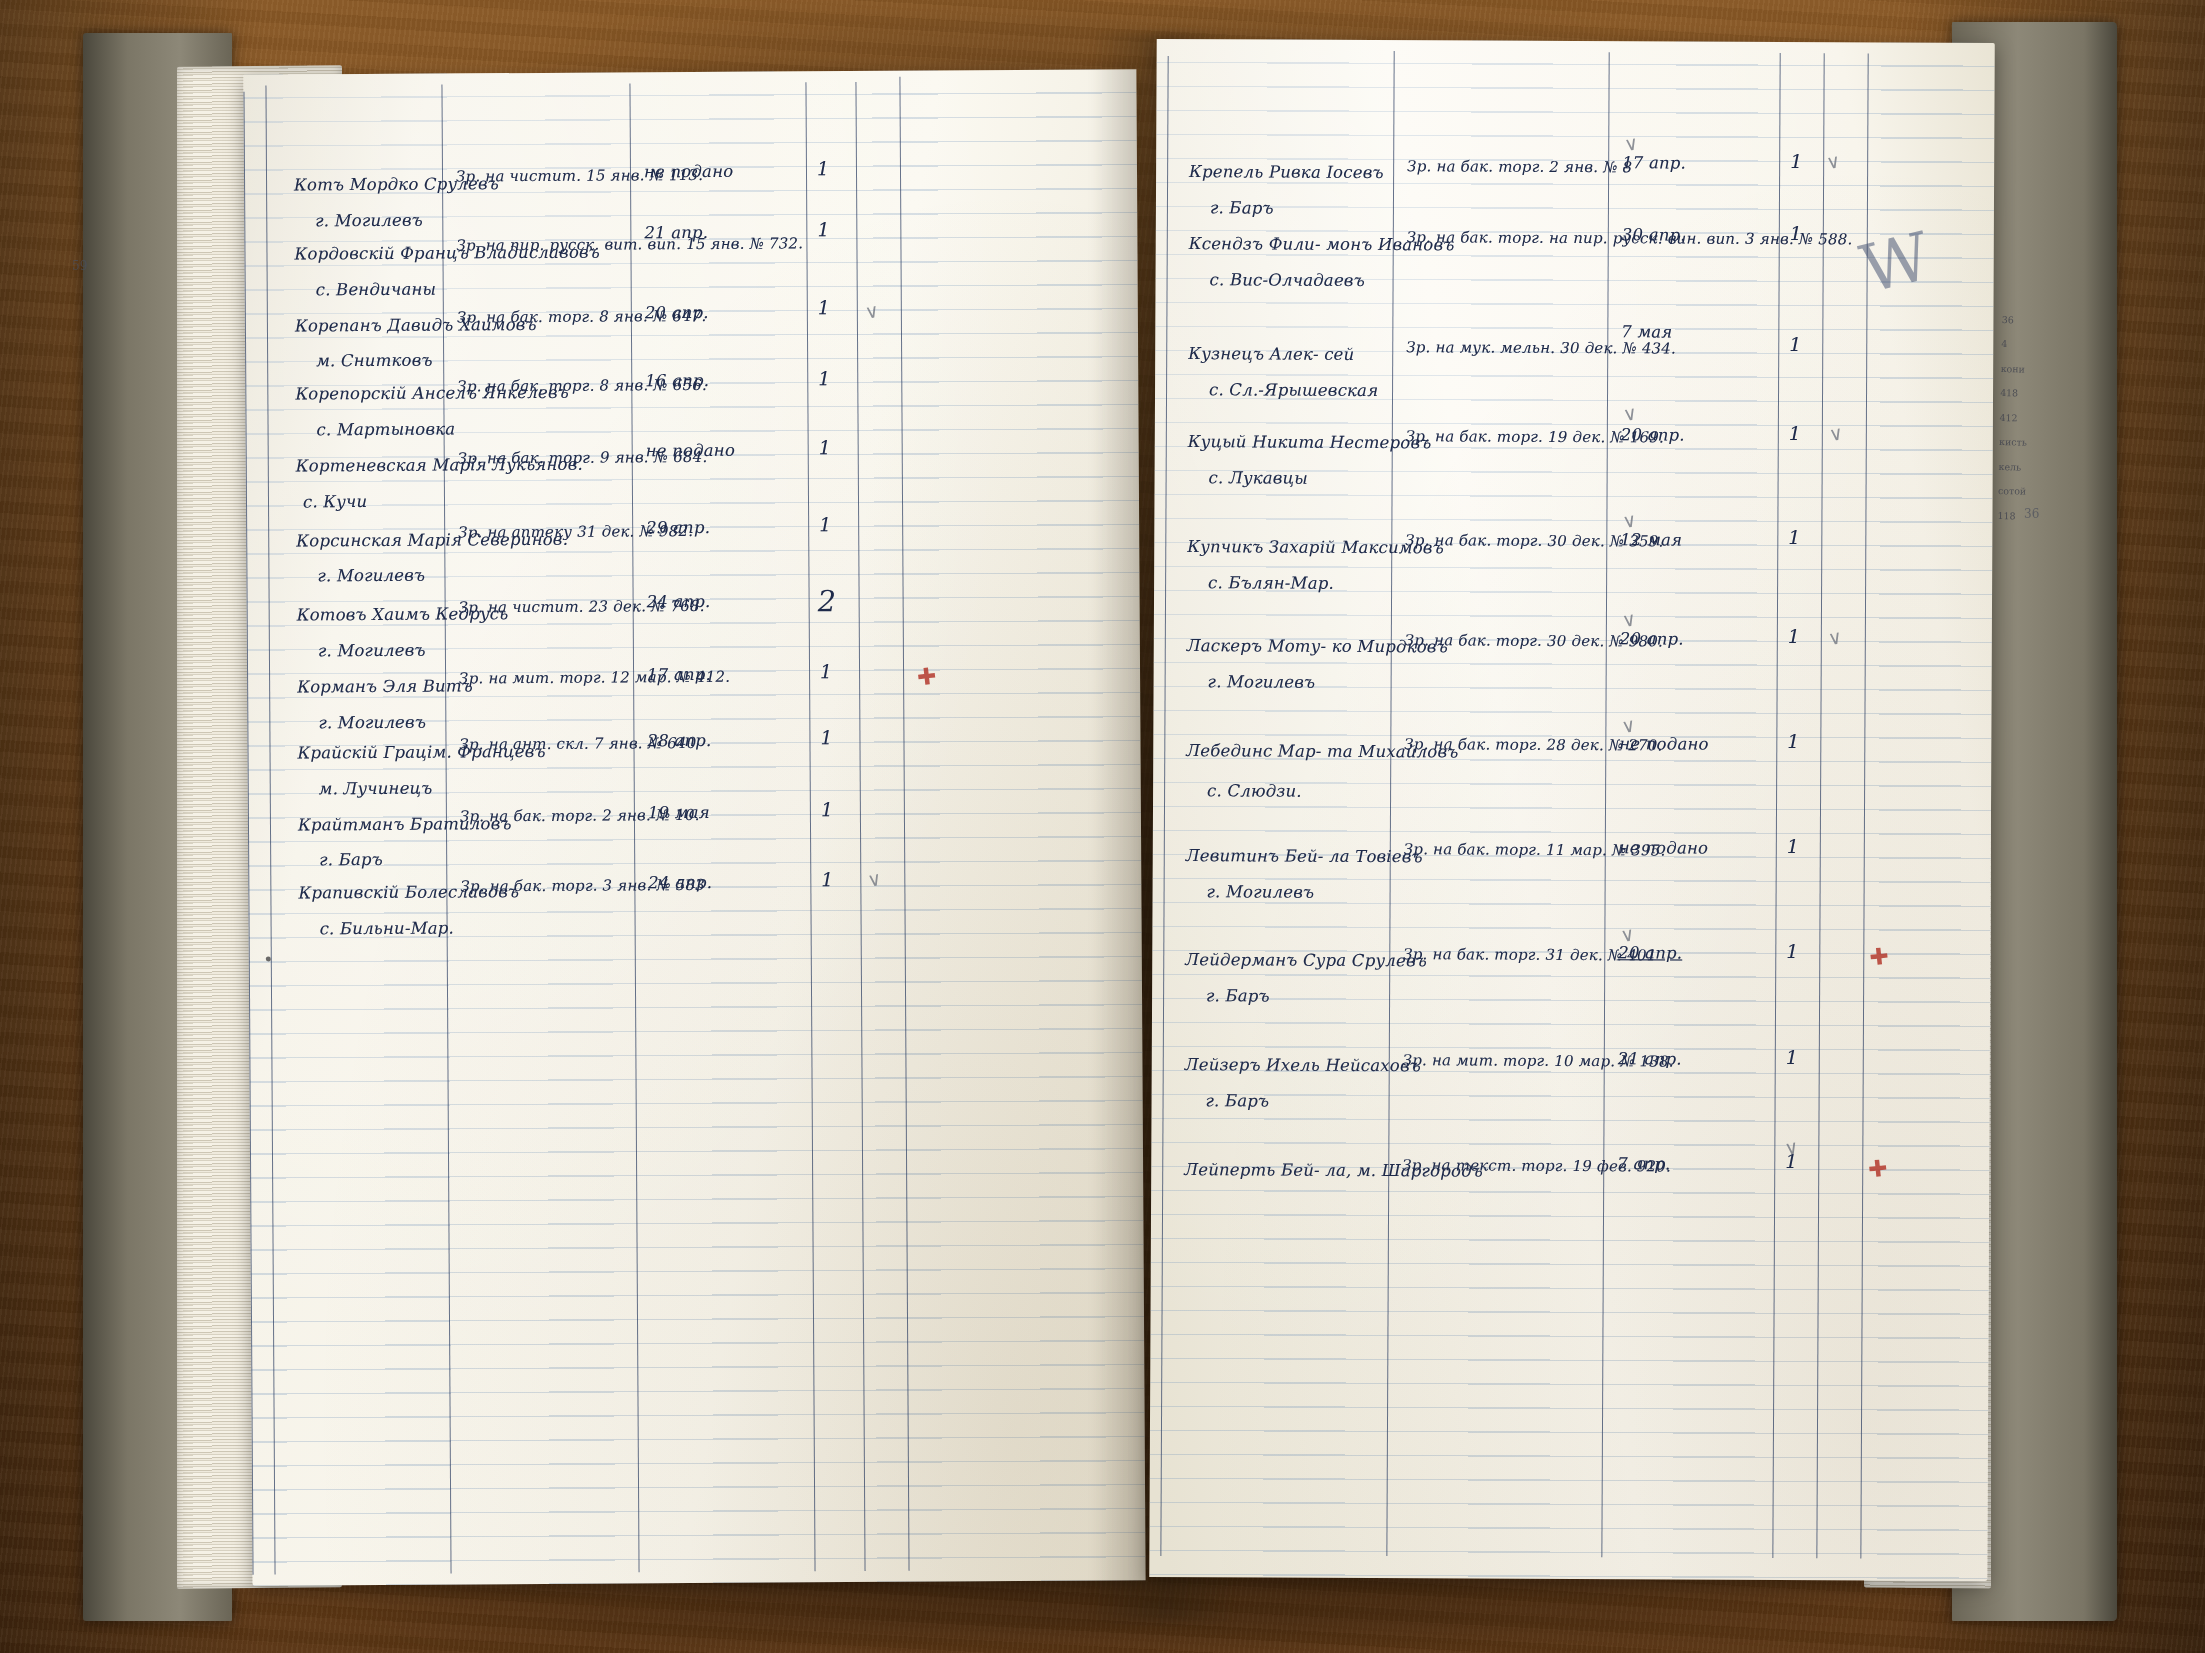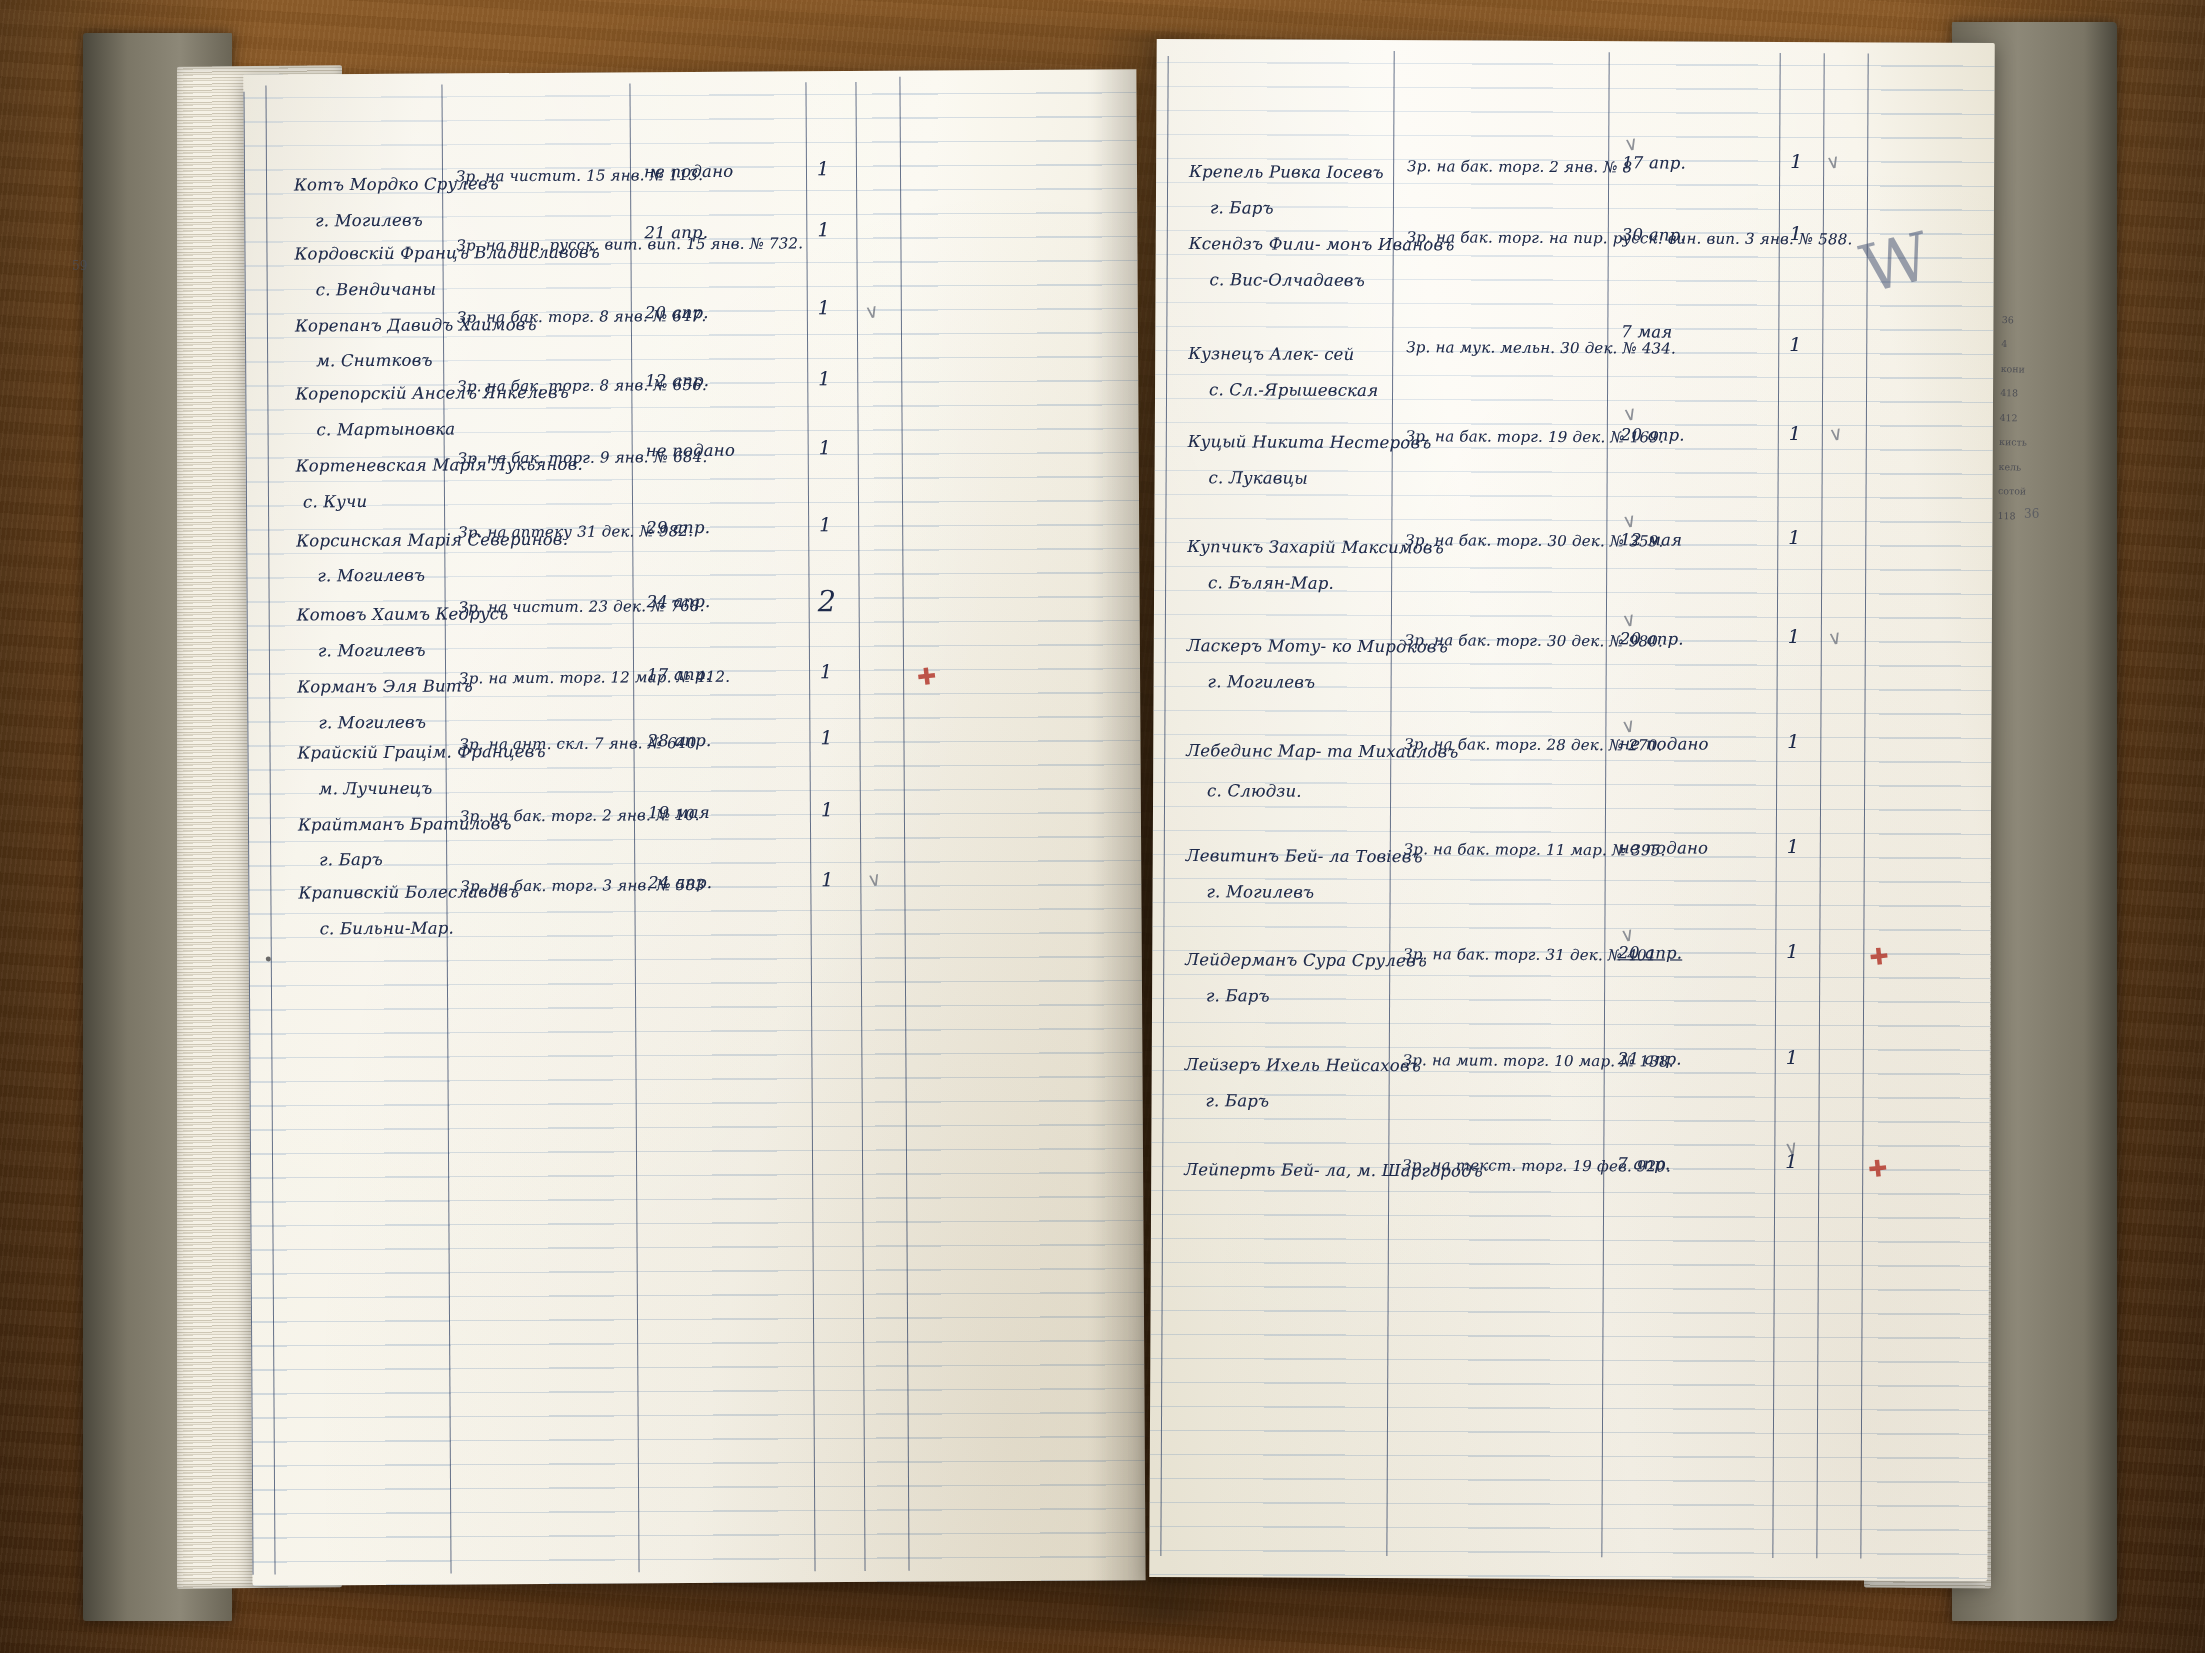--- a/index.html
+++ b/index.html
@@ -260,21 +260,21 @@
       <div class="hw" style="left:50px;  top:243px;">Корепанъ Давидъ Хаимовъ</div>
       <div class="hw indent" style="left:50px; top:278px;">м. Снитковъ</div>
       <div class="hw sm" style="left:212px; top:237px; width:165px;">Зр. на бак. торг. 8 янв. № 647.</div>
       <div class="hw" style="left:400px; top:232px;">20 апр.</div>
       <div class="hw lg" style="left:573px;top:227px;">1</div>
       <div class="pencil-check" style="left:620px; top:229px;">∨</div>
 
       <div class="hw" style="left:50px;  top:311px;">Корепорскій Анселъ Янкелевъ</div>
       <div class="hw indent" style="left:50px; top:347px;">с. Мартыновка</div>
       <div class="hw sm" style="left:212px; top:306px; width:165px;">Зр. на бак. торг. 8 янв. № 656.</div>
-      <div class="hw" style="left:400px; top:300px;">12 апр.</div>
+      <div class="hw" style="left:400px; top:300px;">16 апр.</div>
       <div class="hw lg" style="left:573px;top:298px;">1</div>
 
       <div class="hw" style="left:50px;  top:383px;">Кортеневская Марія Лукьянов.</div>
       <div class="hw indent" style="left:36px; top:419px;">с. Кучи</div>
       <div class="hw sm" style="left:212px; top:378px; width:165px;">Зр. на бак. торг. 9 янв. № 684.</div>
       <div class="hw" style="left:400px; top:370px;">не подано</div>
       <div class="hw lg" style="left:573px;top:367px;">1</div>
 
       <div class="hw" style="left:50px;  top:458px;">Корсинская Марія Северинов.</div>
       <div class="hw indent" style="left:50px; top:493px;">г. Могилевъ</div>

